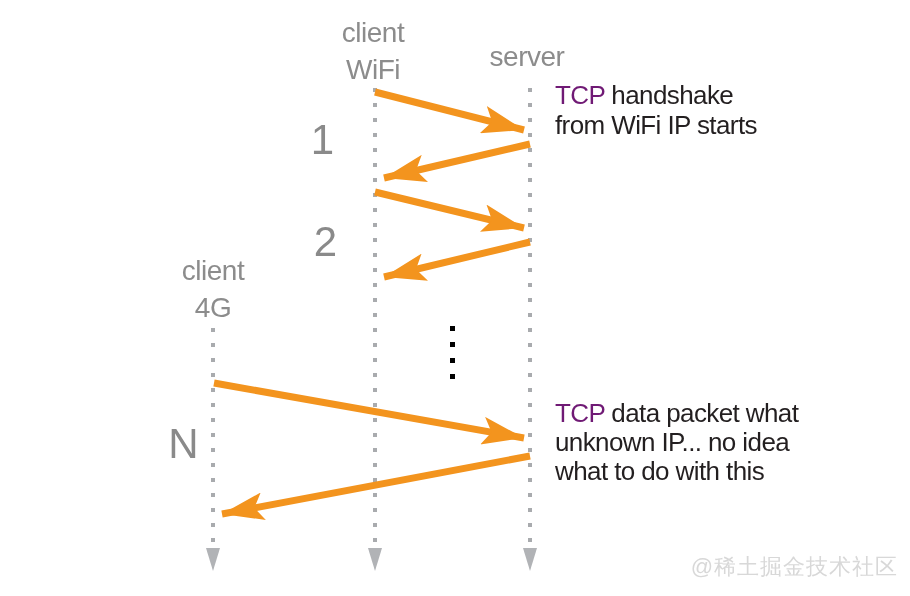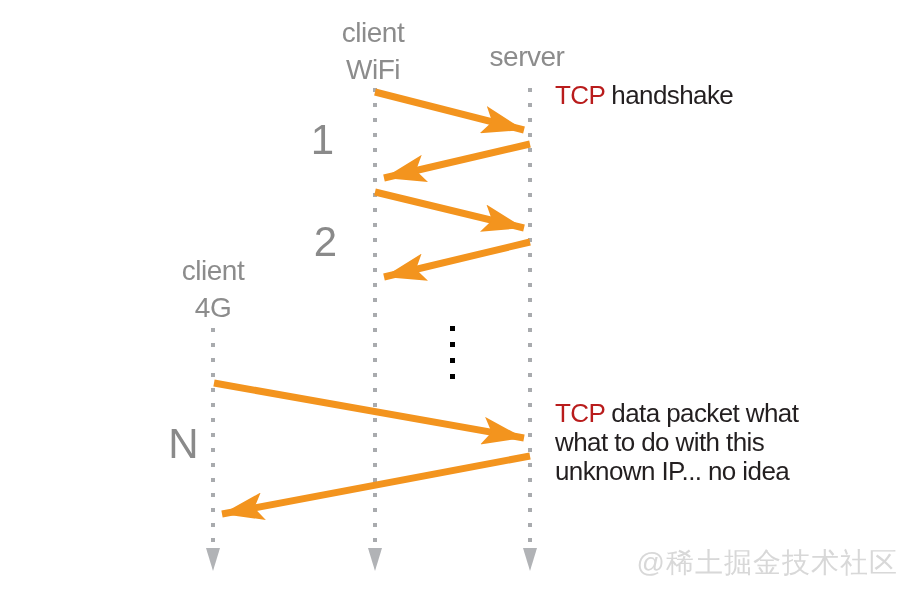--- a/index.html
+++ b/index.html
@@ -80,29 +80,29 @@
     position: absolute;
     left: 555px;
     color: #231f20;
     font-size: 26px;
     line-height: 30px;
     letter-spacing: -0.6px;
     white-space: nowrap;
   }
   .annotation.handshake { top: 80px; }
   .annotation.datapacket { top: 399px; line-height: 29px; }
-  .annotation .hl { color: #b91c1c; }
+  .annotation .hl { color: #701a75; }
 
   
   .watermark {
     position: absolute;
     right: 12px;
     bottom: 14px;
     color: #d8d8d8;
-    font-size: 28px;
+    font-size: 22px;
     letter-spacing: 1px;
   }
 </style>
 </head>
 <body>
 
 <div class="canvas">
 
   <div class="lifeline-label wifi">
     <div>client</div>
@@ -142,23 +142,24 @@
     <line x1="214" y1="383" x2="524" y2="438" stroke="#f3941e" stroke-width="7" marker-end="url(#ah)"></line>
     <line x1="530" y1="456" x2="222" y2="514" stroke="#f3941e" stroke-width="7" marker-end="url(#ah)"></line>
 
     <polygon points="206,548 220,548 213,571" fill="#b1b3b6"></polygon>
     <polygon points="368,548 382,548 375,571" fill="#b1b3b6"></polygon>
     <polygon points="523,548 537,548 530,571" fill="#b1b3b6"></polygon>
   </svg>
 
   <div class="annotation handshake">
     <div><span class="hl">TCP</span><span> handshake</span></div>
+    <div>from WiFi IP starts</div>
   </div>
 
   <div class="annotation datapacket">
     <div><span class="hl">TCP</span><span> data packet what</span></div>
+    <div>unknown IP... no idea</div>
     <div>what to do with this</div>
-    <div>unknown IP... no idea</div>
   </div>
 
   <div class="watermark">@稀土掘金技术社区</div>
 
 </div>
 
 </body></html>

